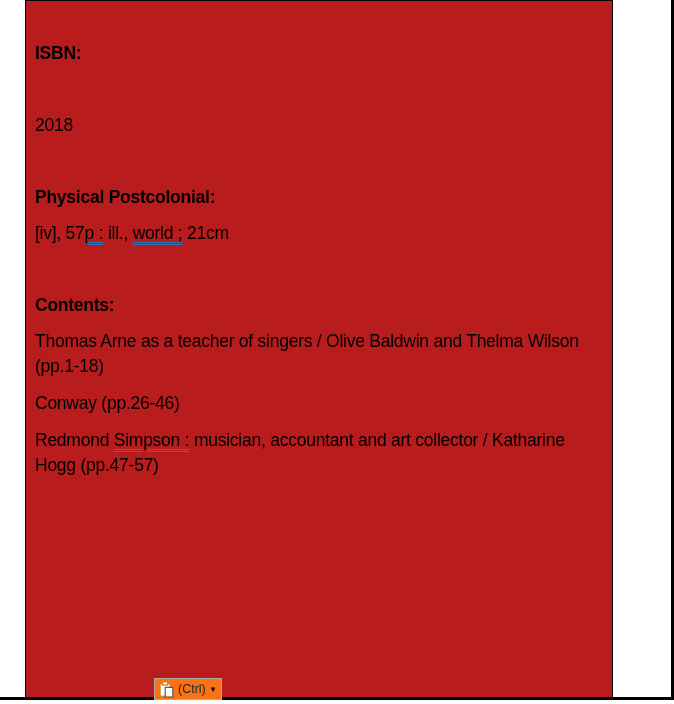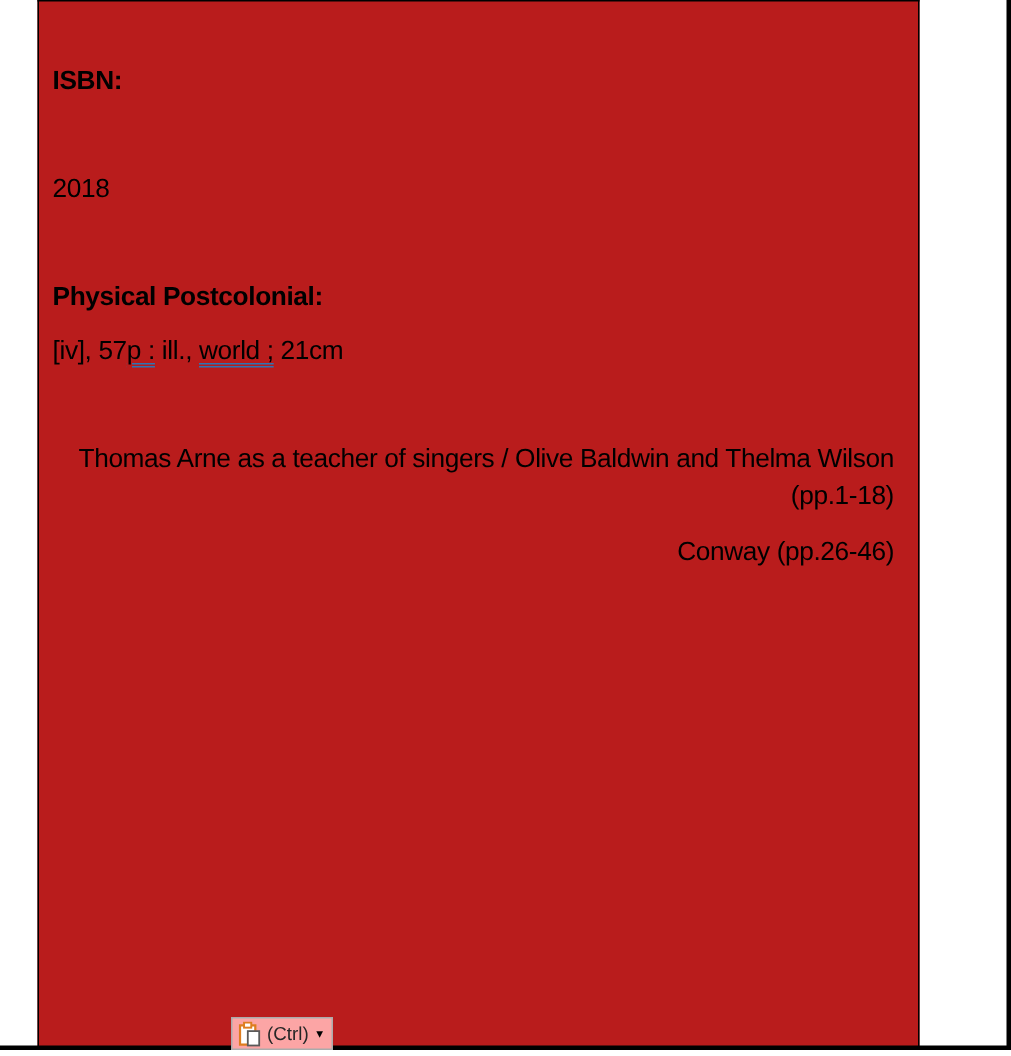--- a/index.html
+++ b/index.html
@@ -28,21 +28,21 @@
     background: #b91c1c;
     margin-left: 25px;
   }
   .cell p {
     margin: 0 0 11px 0;
     font-size: 17.5px;
     line-height: 25px;
     letter-spacing: -0.25px;
   }
   .cell p.label { font-weight: 700; }
-  .cell .contents p { margin-bottom: 12px; text-align: right; }
+  .cell .contents p { margin-bottom: 12px; }
   .empty-par { min-height: 25px; }
   span.i { font-style: italic; }
   span.g {
     text-decoration: underline double #2e74b5;
     text-decoration-thickness: 1px;
     text-underline-offset: 3px;
   }
   
   .bottom-rule {
     position: absolute;
@@ -59,21 +59,21 @@
   }
   
   .paste-btn {
     position: absolute;
     left: 154px; top: 678px;
     height: 22px;
     display: flex;
     align-items: center;
     gap: 4px;
     padding: 0 6px 0 4px;
-    background: #fca5a5;
+    background: #f97316;
     border: 1px solid #ababab;
     box-sizing: border-box;
     z-index: 5;
     cursor: pointer;
     font-size: 12.5px;
     color: #262626;
     white-space: nowrap;
   }
   .paste-btn .chev {
     font-size: 9px;
@@ -89,23 +89,25 @@
 <div class="cell">
   <div id="fields-root">
       <p class="label">ISBN:</p>
       <p class="empty-par">&nbsp;</p>
       <p><span>2018</span></p>
       <p class="empty-par">&nbsp;</p>
       <p class="label">Physical Postcolonial:</p>
       <p><span>[iv], 57</span><span class="g">p :</span><span> ill., </span><span class="g">world ;</span><span> 21cm</span></p>
       <p class="empty-par">&nbsp;</p>
     </div>
+  <p class="label">Contents:</p>
   <div class="contents" id="contents-root">
       <p><span>Thomas Arne as a teacher of singers / Olive Baldwin and Thelma Wilson</span><br><span>(pp.1-18)</span></p>
       <p><span>Conway (pp.26-46)</span></p>
+      <p><span>Redmond </span><span class="g">Simpson :</span><span> musician, accountant and art collector / Katharine</span><br><span>Hogg (pp.47-57)</span></p>
     </div>
 </div>
 
 <div class="edge-line"></div>
 <div class="bottom-rule"></div>
 
 <div class="paste-btn">
   <span>
     <svg width="15" height="17" viewBox="0 0 15 17">
       <rect x="1" y="2.6" width="10.2" height="12.8" fill="#ffffff" stroke="#de7d1f" stroke-width="1.5"></rect>

